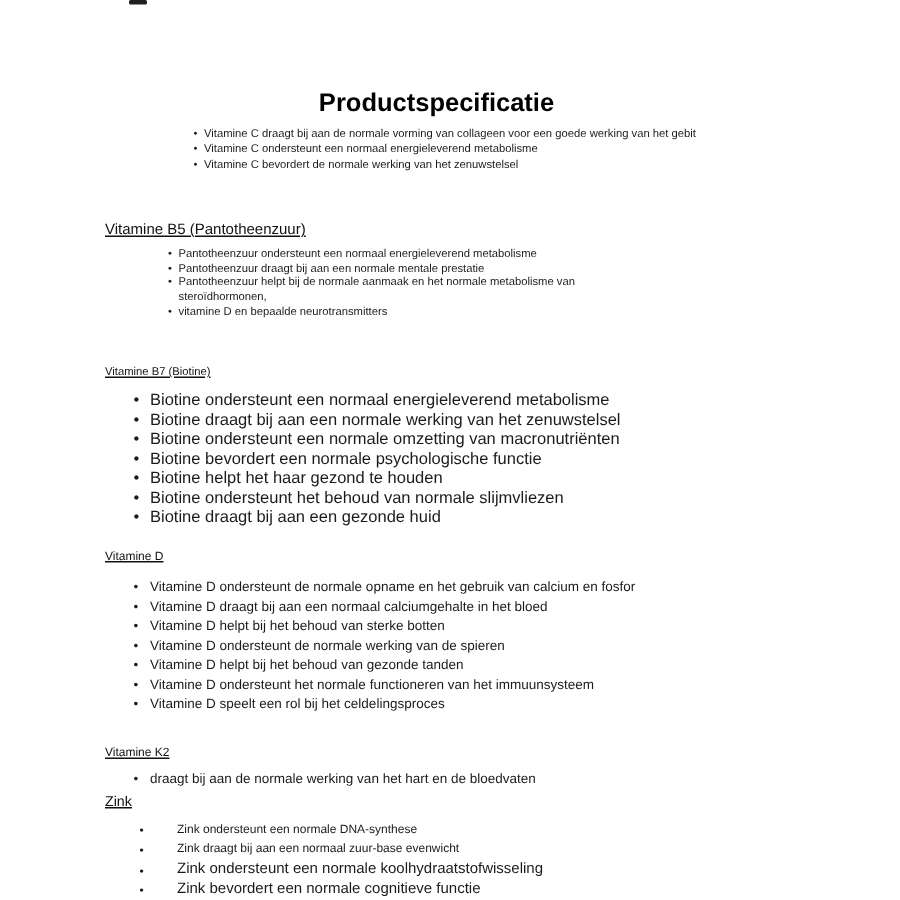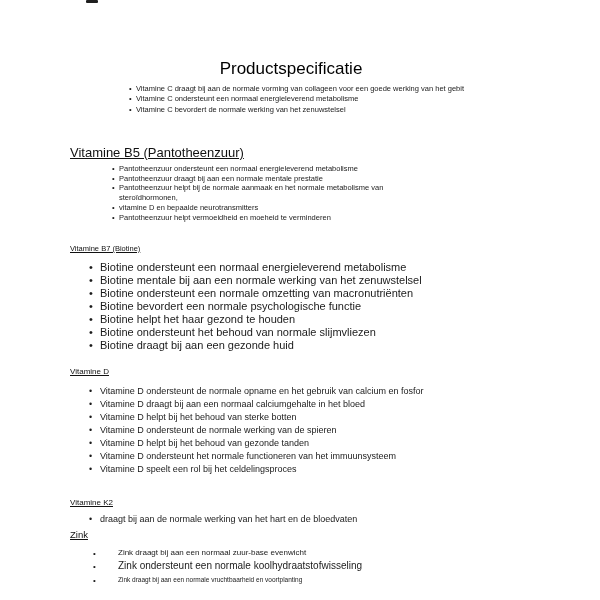--- a/index.html
+++ b/index.html
@@ -25,21 +25,21 @@
     background: #1f1f1f;
     border-radius: 1px;
   }
   .title {
     position: absolute;
     top: 48px;
     left: 0;
     width: 582px;
     text-align: center;
     font-size: 17px;
-    font-weight: normal;
+    font-weight: bold;
     color: #000;
   }
   .section {
     position: absolute;
     left: 70px;
     width: 480px;
   }
   .heading {
     margin: 0;
     font-weight: normal;
@@ -62,21 +62,21 @@
     position: absolute;
     left: 0;
     top: 0;
   }
   
   .sec-vitamine-c { top: 84px; }
   .sec-vitamine-c ul { font-size: 7.5px; margin-left: 18px; }
   .sec-vitamine-c li { line-height: 10.4px; padding-left: 7px; margin-left: 41px; }
   
   .sec-vitamine-b5 { top: 143px; }
-  .sec-vitamine-b5 .heading { font-size: 13px; }
+  .sec-vitamine-b5 .heading { font-size: 10px; }
   .sec-vitamine-b5 ul { font-size: 7.5px; margin-left: 18px; margin-top: 3px; }
   .sec-vitamine-b5 li { line-height: 9.7px; padding-left: 7px; margin-left: 24px; }
   
   .sec-vitamine-b7 { top: 237px; }
   .sec-vitamine-b7 .heading { font-size: 7.5px; }
   .sec-vitamine-b7 ul { font-size: 11px; margin-left: 19px; margin-top: 6px; }
   .sec-vitamine-b7 li { line-height: 13px; padding-left: 11px; }
   
   .sec-vitamine-d { top: 360px; }
   .sec-vitamine-d .heading { font-size: 8px; }
@@ -110,42 +110,43 @@
           <li>Vitamine C ondersteunt een normaal energieleverend metabolisme</li>
           <li>Vitamine C bevordert de normale werking van het zenuwstelsel</li>
         </ul>
       </section>
       <section class="section sec-vitamine-b5"><h2 class="heading">Vitamine B5 (Pantotheenzuur)</h2><ul>
           <li>Pantotheenzuur ondersteunt een normaal energieleverend metabolisme</li>
           <li>Pantotheenzuur draagt bij aan een normale mentale prestatie</li>
           <li>Pantotheenzuur helpt bij de normale aanmaak en het normale metabolisme van
 steroïdhormonen,</li>
           <li>vitamine D en bepaalde neurotransmitters</li>
-          <li>Pantotheenzuur helpt vermoeidheid en moeheid te verminderen</li>
         </ul></section>
       <section class="section sec-vitamine-b7"><h2 class="heading">Vitamine B7 (Biotine)</h2><ul>
           <li>Biotine ondersteunt een normaal energieleverend metabolisme</li>
-          <li>Biotine mentale bij aan een normale werking van het zenuwstelsel</li>
+          <li>Biotine draagt bij aan een normale werking van het zenuwstelsel</li>
           <li>Biotine ondersteunt een normale omzetting van macronutriënten</li>
           <li>Biotine bevordert een normale psychologische functie</li>
           <li>Biotine helpt het haar gezond te houden</li>
           <li>Biotine ondersteunt het behoud van normale slijmvliezen</li>
           <li>Biotine draagt bij aan een gezonde huid</li>
         </ul></section>
       <section class="section sec-vitamine-d"><h2 class="heading">Vitamine D</h2><ul>
           <li>Vitamine D ondersteunt de normale opname en het gebruik van calcium en fosfor</li>
           <li>Vitamine D draagt bij aan een normaal calciumgehalte in het bloed</li>
           <li>Vitamine D helpt bij het behoud van sterke botten</li>
           <li>Vitamine D ondersteunt de normale werking van de spieren</li>
           <li>Vitamine D helpt bij het behoud van gezonde tanden</li>
           <li>Vitamine D ondersteunt het normale functioneren van het immuunsysteem</li>
           <li>Vitamine D speelt een rol bij het celdelingsproces</li>
         </ul></section>
       <section class="section sec-vitamine-k2"><h2 class="heading">Vitamine K2</h2><ul>
           <li>draagt bij aan de normale werking van het hart en de bloedvaten</li>
         </ul></section>
       <section class="section sec-zink"><h2 class="heading">Zink</h2><ul>
+          <li class="sz-m">Zink ondersteunt een normale DNA-synthese</li>
           <li class="sz-m">Zink draagt bij aan een normaal zuur-base evenwicht</li>
           <li class="sz-l">Zink ondersteunt een normale koolhydraatstofwisseling</li>
+          <li class="sz-l">Zink bevordert een normale cognitieve functie</li>
           <li class="sz-xs">Zink draagt bij aan een normale vruchtbaarheid en voortplanting</li>
         </ul></section>
     </div>
 </div>
 
 </body></html>

